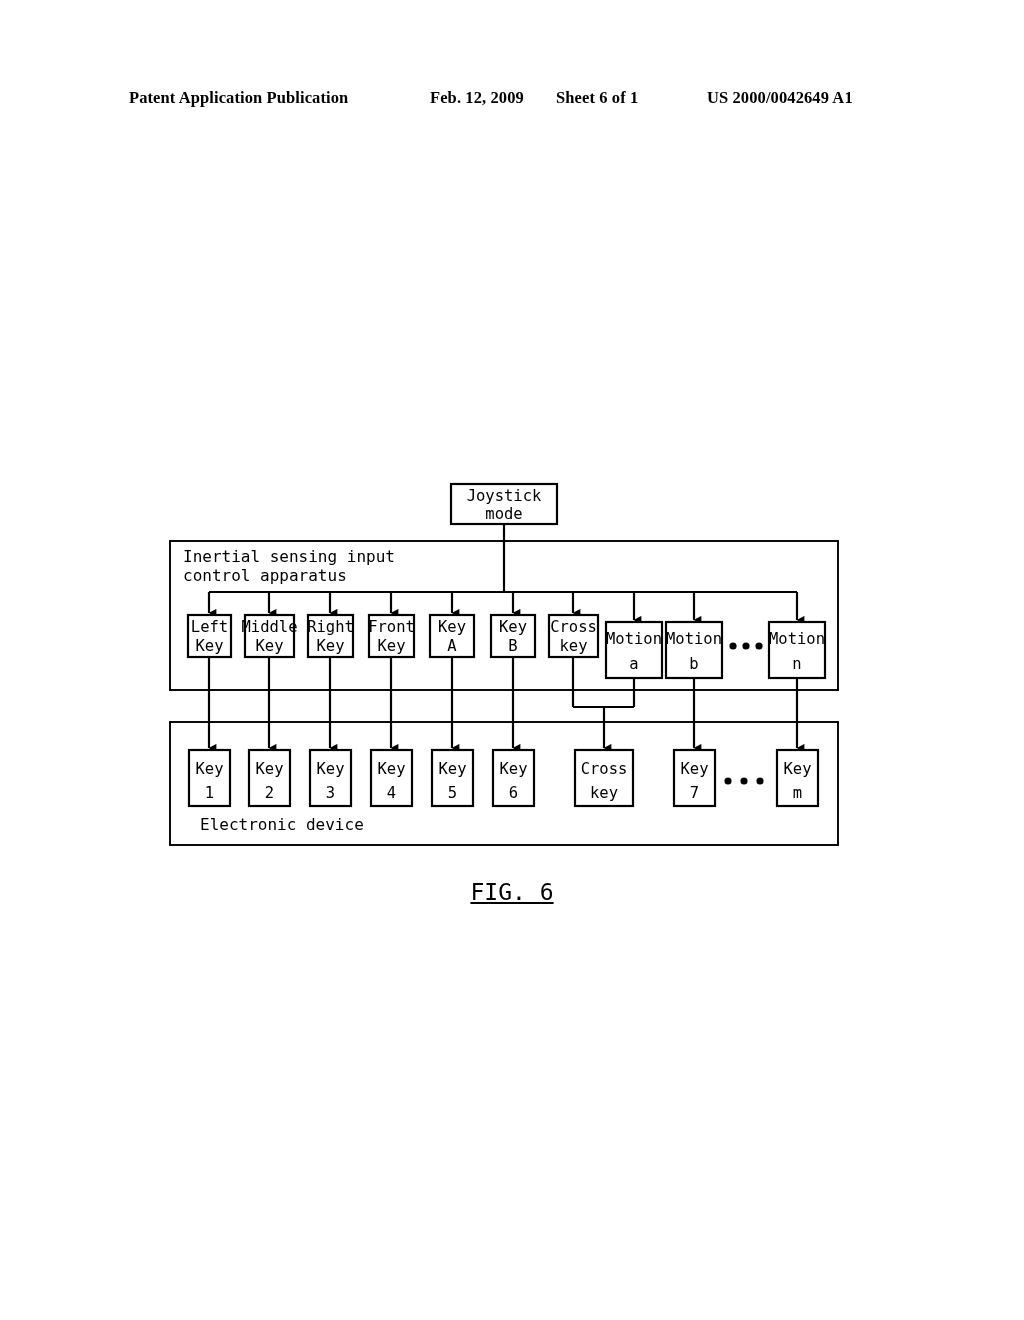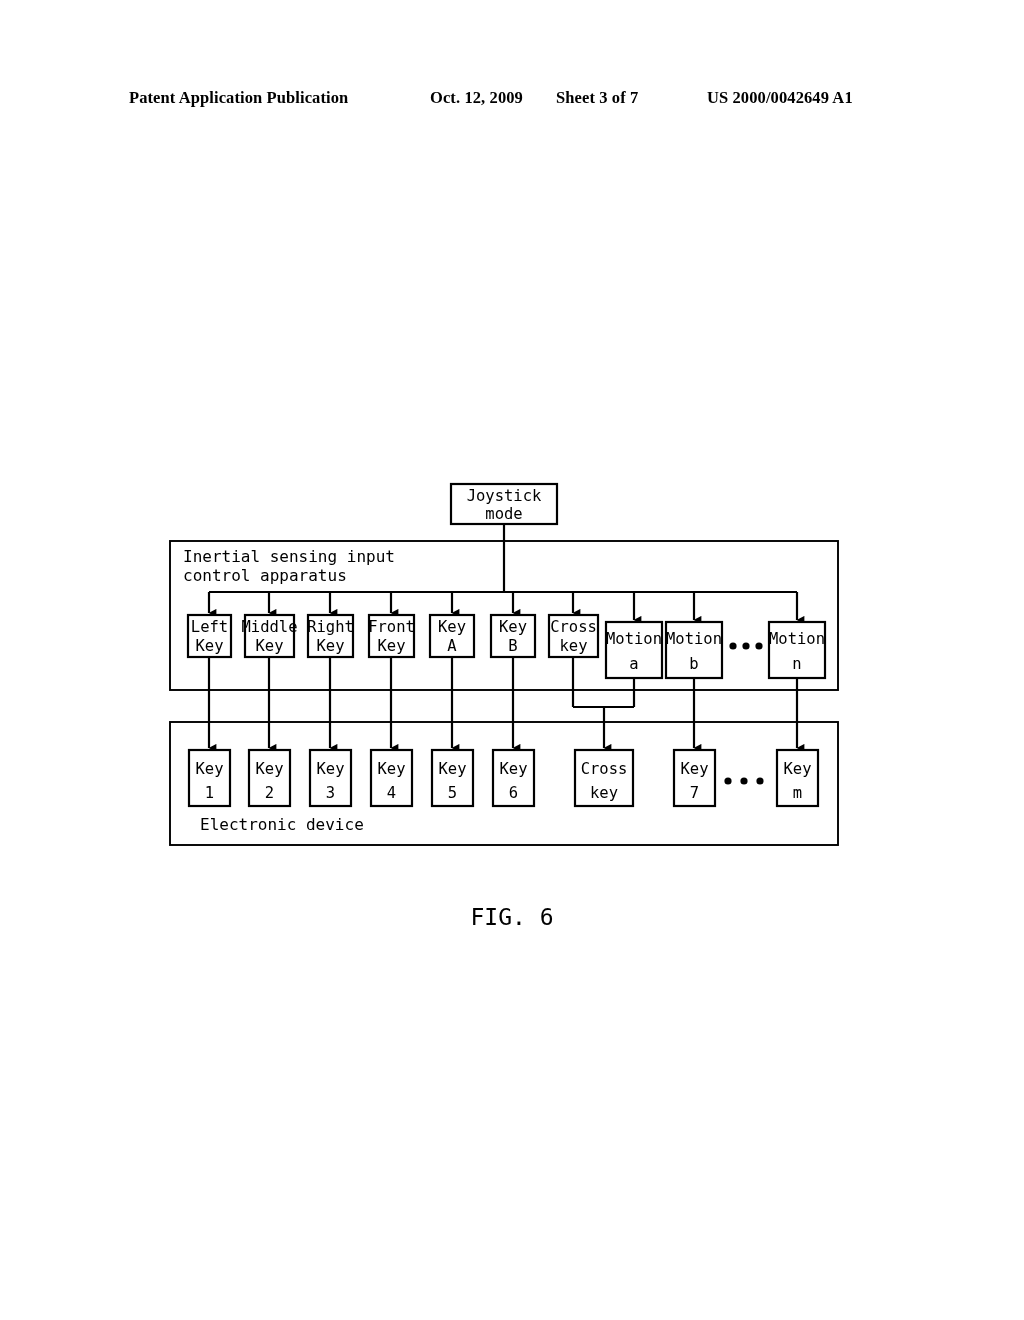--- a/index.html
+++ b/index.html
@@ -36,27 +36,28 @@
   }
   .pat-header span { position: absolute; top: 0; }
   .ph-pub   { left: 129px; }
   .ph-date  { left: 430px; }
   .ph-sheet { left: 556px; }
   .ph-num   { left: 707px; }
 
   
   .fig-caption {
     position: absolute;
-    top: 904px;
+    top: 879px;
     left: 0;
     width: 1024px;
     text-align: center;
     font-family: "DejaVu Sans Mono", "Liberation Mono", monospace;
     font-size: 23px;
     letter-spacing: 0px;
+    text-decoration: underline;
   }
 
   
   .diagram {
     position: absolute;
     top: 0;
     left: 0;
     width: 1024px;
     height: 1320px;
   }
@@ -91,22 +92,22 @@
     fill: #000000;
   }
 </style>
 </head>
 <body>
 
 <div class="page">
 
   <div class="pat-header">
     <span class="ph-pub">Patent Application Publication</span>
-    <span class="ph-date">Oct. 12, 2009</span>
-    <span class="ph-sheet">Sheet 3 of 7</span>
+    <span class="ph-date">Feb. 12, 2009</span>
+    <span class="ph-sheet">Sheet 6 of 1</span>
     <span class="ph-num">US 2000/0042649 A1</span>
   </div>
 
   <svg class="diagram" viewBox="0 0 1024 1320">
     <defs>
       <marker id="arrowDown" markerWidth="9" markerHeight="9" refX="4.5" refY="8" orient="auto" markerUnits="userSpaceOnUse">
         <path d="M0.4,0.6 L4.5,8.4 L8.6,0.6 Z" fill="#000000"></path>
       </marker>
     </defs>
 

